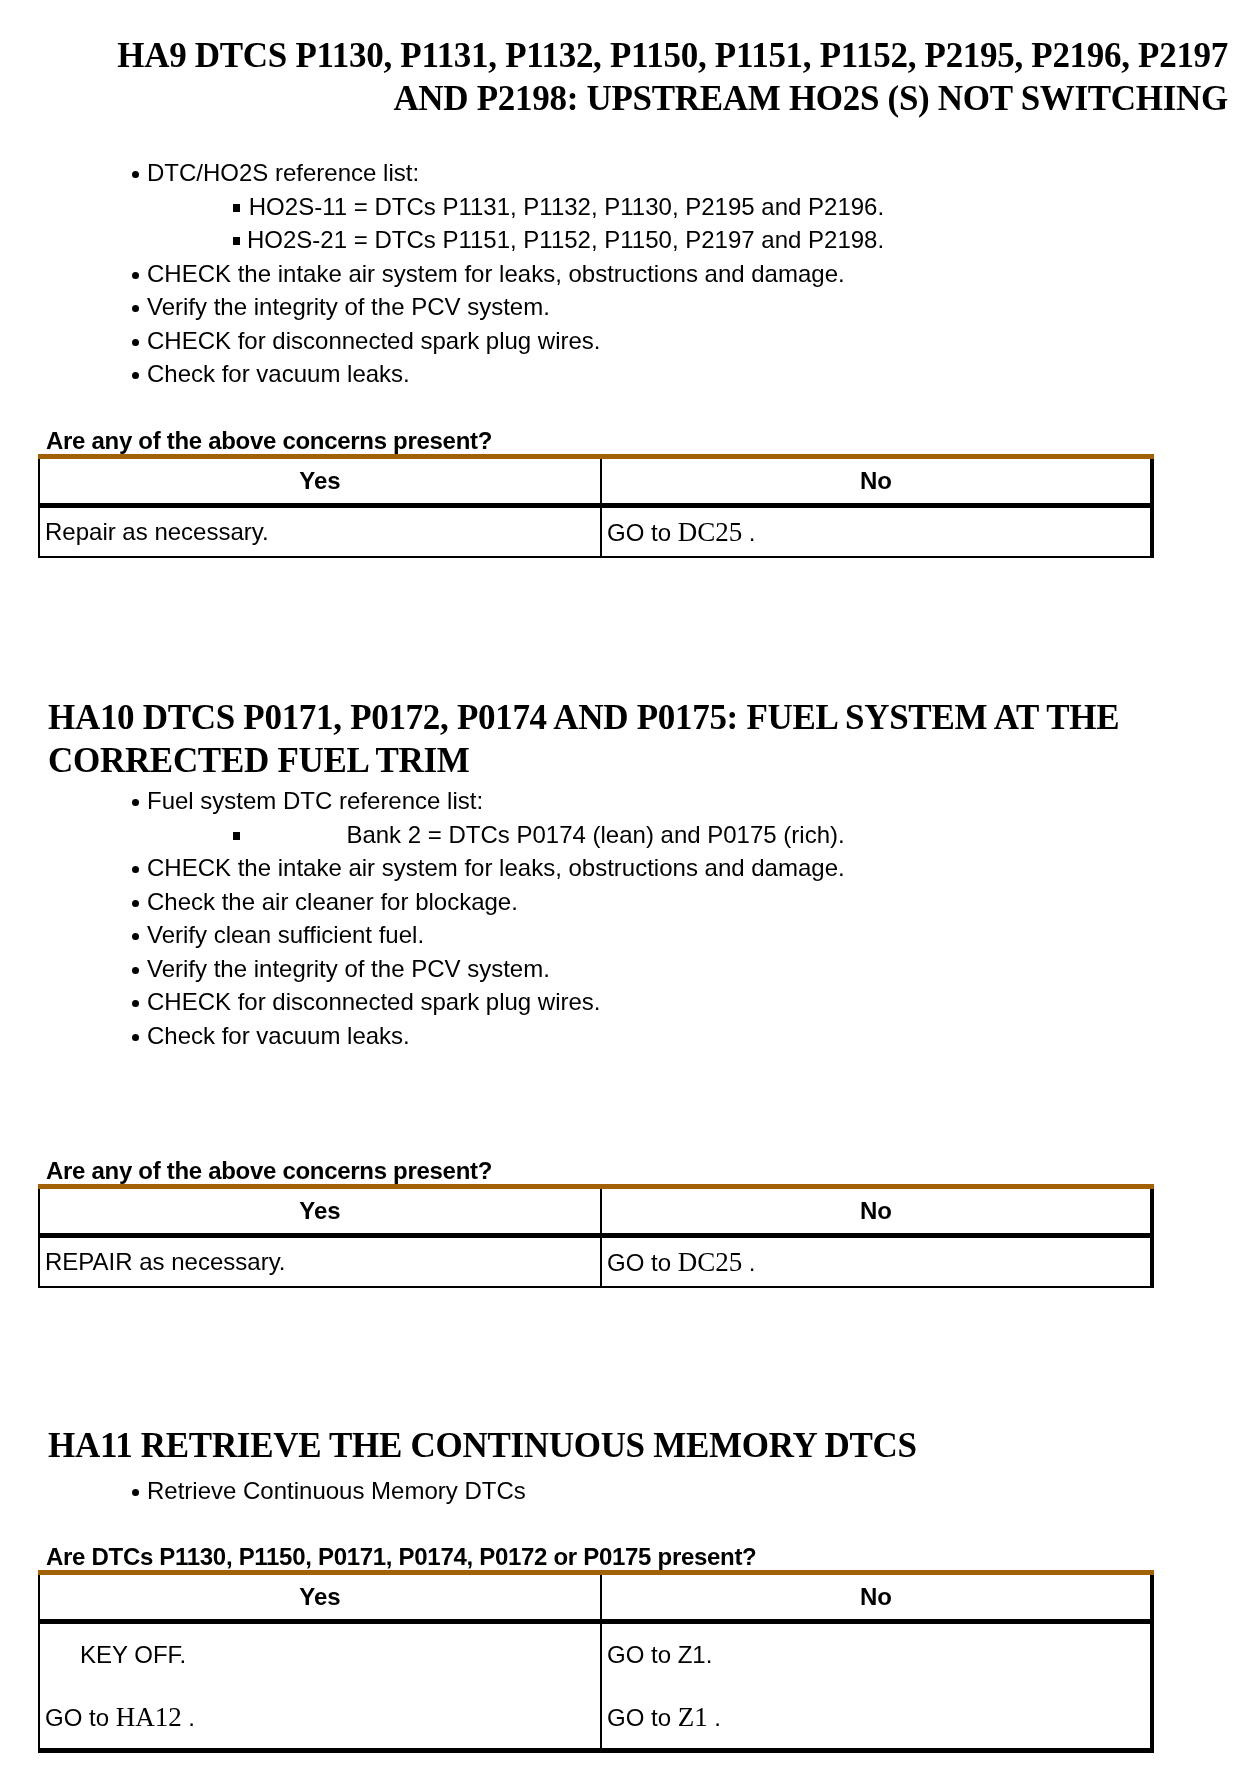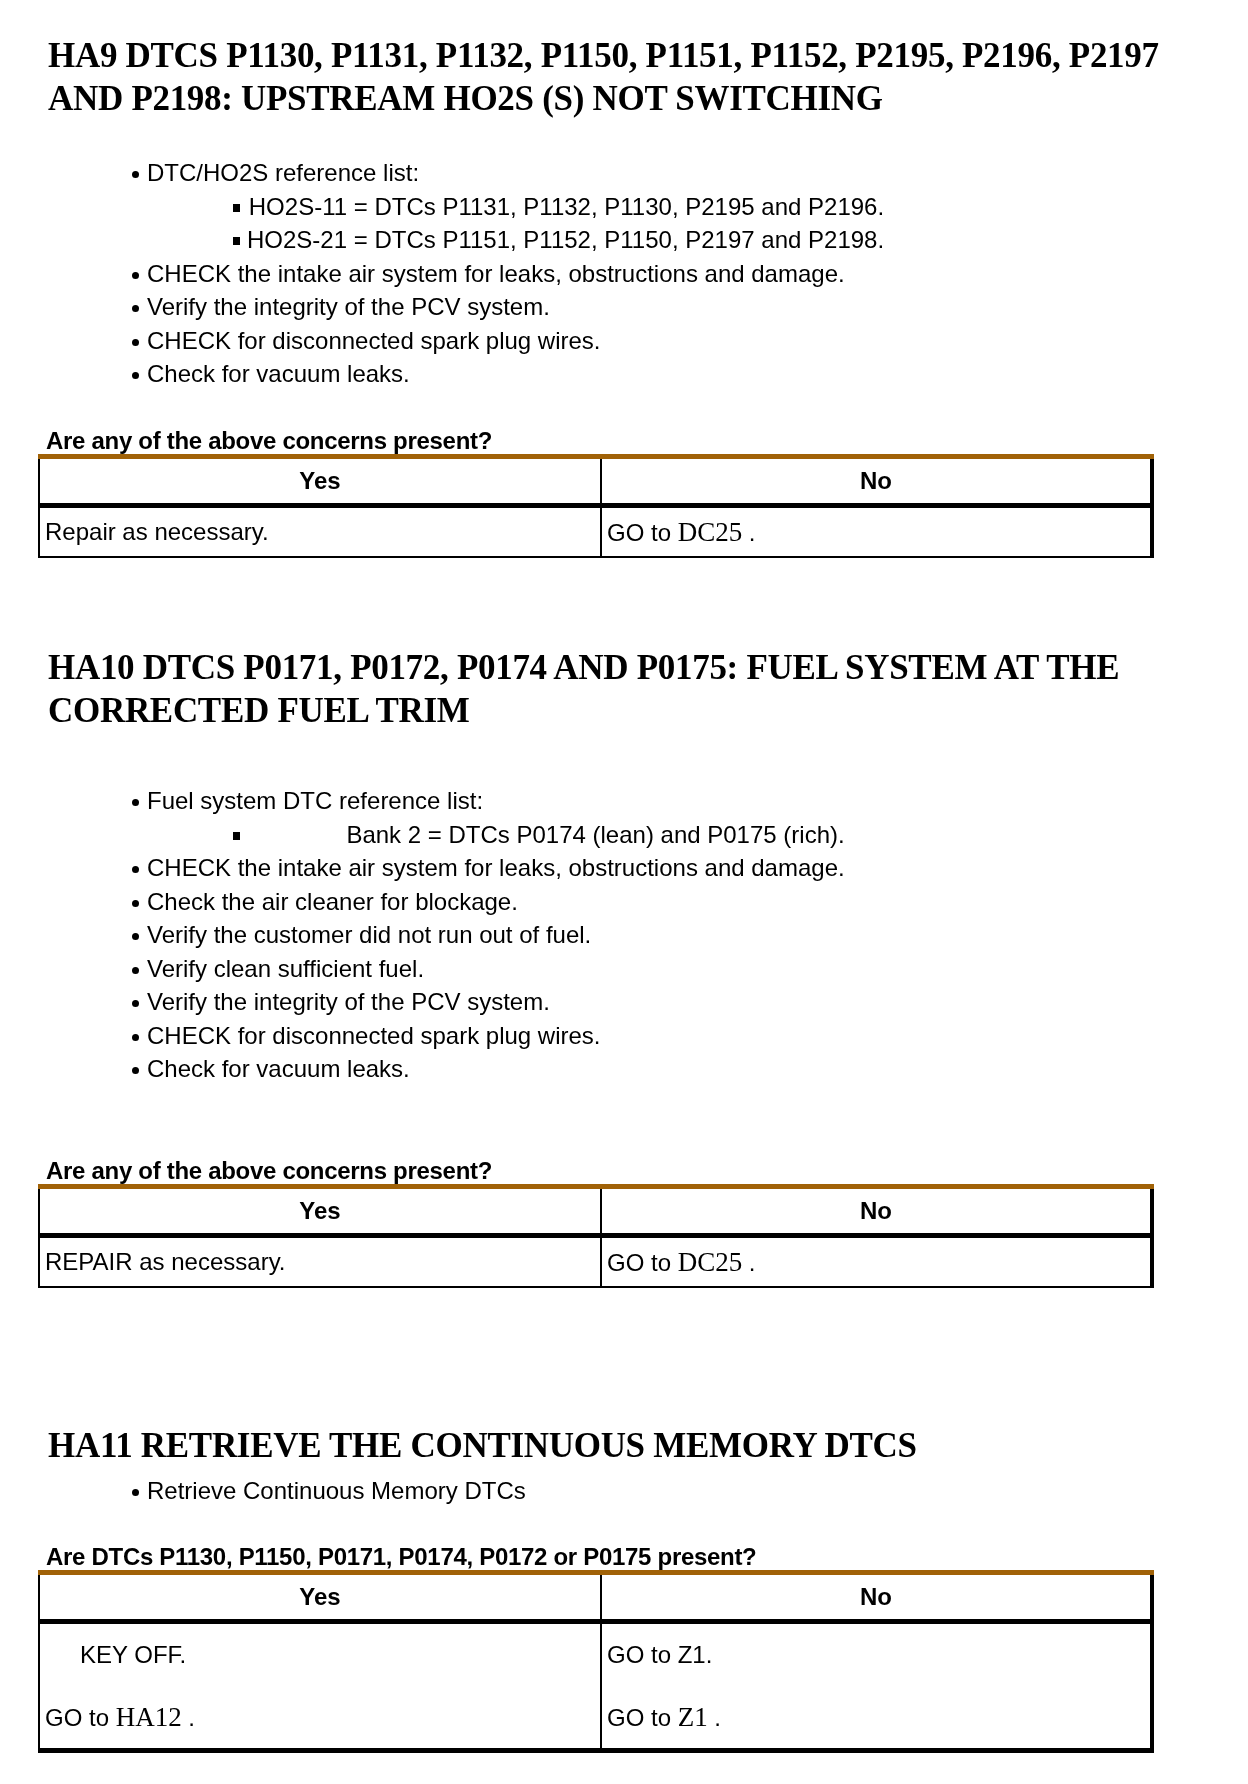--- a/index.html
+++ b/index.html
@@ -45,21 +45,21 @@
   table.yn .c1 { width: 550px; border-left: 2px solid #000; border-right: 2px solid #000; }
   table.yn .c2 { border-right: 4px solid #000; }
   table.yn tr.last td { border-bottom: 2px solid #000; }
   table.yn.thickbottom tr.last td { border-bottom: 5px solid #000; }
   .serif { font-family: "Liberation Serif", serif; font-size: 27px; }
 </style>
 </head>
 <body>
 
 <div class="section">
-  <h2 class="heading" style="top:34px;">HA9 DTCS P1130, P1131, P1132, P1150, P1151, P1152, P2195, P2196, P2197 AND P2198: UPSTREAM HO2S (S) NOT SWITCHING</h2>
+  <h2 class="heading" style="top:34px;text-align:right;">HA9 DTCS P1130, P1131, P1132, P1150, P1151, P1152, P2195, P2196, P2197 AND P2198: UPSTREAM HO2S (S) NOT SWITCHING</h2>
   <ul class="bullets" style="top:156px;">
     <li>DTC/HO2S reference list:</li>
     <li class="sub">HO2S-11 = DTCs P1131, P1132, P1130, P2195 and P2196.</li>
     <li class="sub">HO2S-21 = DTCs P1151, P1152, P1150, P2197 and P2198.</li>
     <li>CHECK the intake air system for leaks, obstructions and damage.</li>
     <li>Verify the integrity of the PCV system.</li>
     <li>CHECK for disconnected spark plug wires.</li>
     <li>Check for vacuum leaks.</li>
   </ul>
   <div class="question" style="top:427px;">Are any of the above concerns present?</div>
@@ -73,27 +73,26 @@
     <tbody>
       <tr class="last">
         <td class="c1">Repair as necessary.</td>
         <td class="c2"><span>GO to </span><span class="serif">DC25</span><span> .</span></td>
       </tr>
     </tbody>
   </table>
 </div>
 
 <div class="section">
-  <h2 class="heading" style="top:646px;">HA10 DTCS P0171, P0172, P0174 AND P0175: FUEL SYSTEM AT THE CORRECTED FUEL TRIM</h2>
+  <h2 class="heading" style="top:696px;">HA10 DTCS P0171, P0172, P0174 AND P0175: FUEL SYSTEM AT THE CORRECTED FUEL TRIM</h2>
   <ul class="bullets" style="top:784px;">
     <li>Fuel system DTC reference list:</li>
     <li class="sub">Bank 2 = DTCs P0174 (lean) and P0175 (rich).</li>
     <li>CHECK the intake air system for leaks, obstructions and damage.</li>
     <li>Check the air cleaner for blockage.</li>
-    <li>Verify the customer did not run out of fuel.</li>
     <li>Verify clean sufficient fuel.</li>
     <li>Verify the integrity of the PCV system.</li>
     <li>CHECK for disconnected spark plug wires.</li>
     <li>Check for vacuum leaks.</li>
   </ul>
   <div class="question" style="top:1157px;">Are any of the above concerns present?</div>
   <table class="yn" style="top:1184px;">
     <thead>
       <tr>
         <th class="c1">Yes</th>

